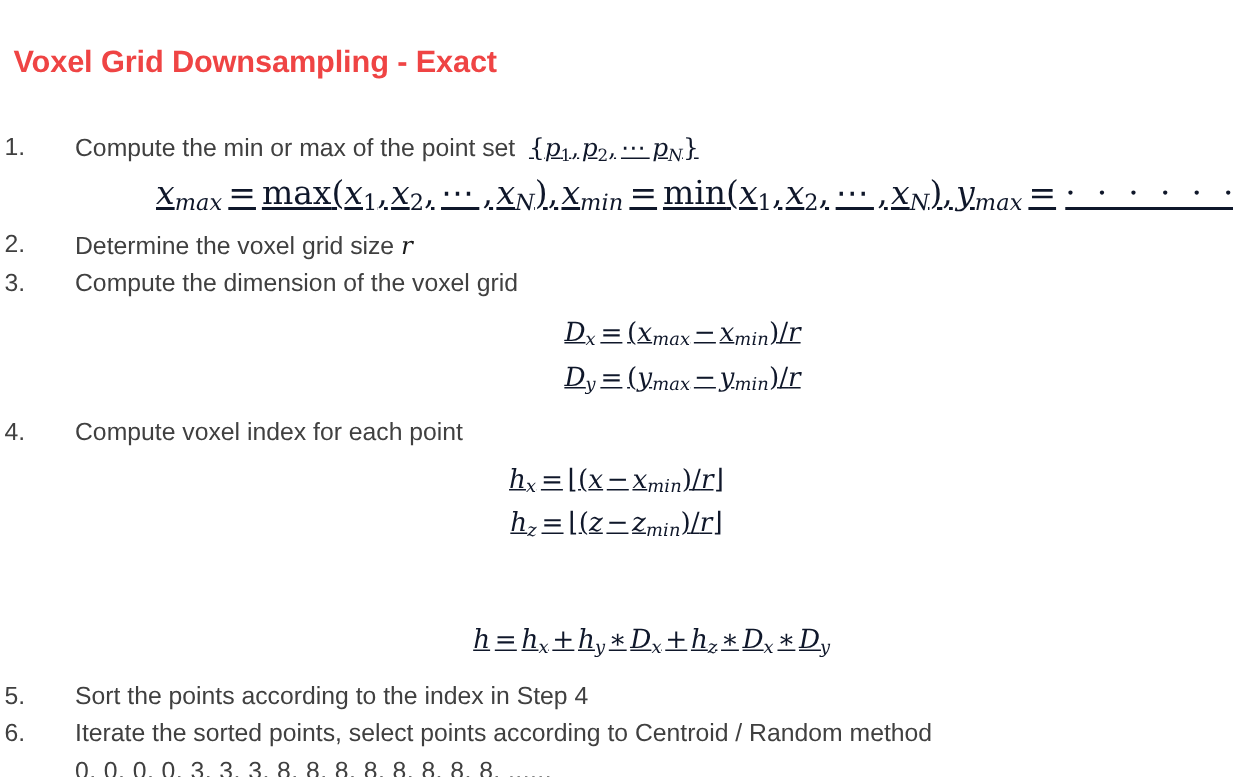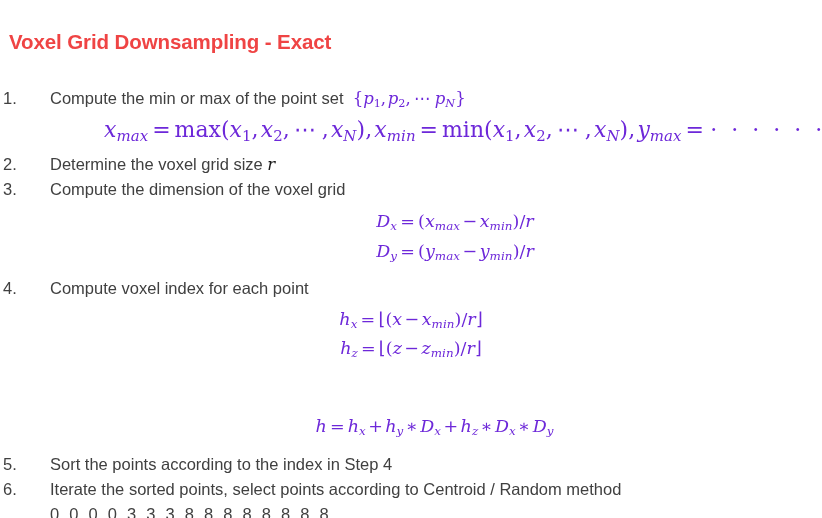--- a/index.html
+++ b/index.html
@@ -60,22 +60,23 @@
     margin-left: 50px;
     font-size: 16.5px;
     color: #404040;
     line-height: 25px;
     white-space: nowrap;
   }
 
   
   .math {
     font-family: "DejaVu Serif", "Liberation Serif", serif;
-    color: #6d28d9;
-    white-space: nowrap;
+    color: #0f172a;
+    white-space: nowrap;
+    text-decoration: underline;
   }
   .mi { font-style: italic; }
   .mop { font-style: normal; }
   .msub {
     font-size: 0.68em;
     font-style: italic;
     vertical-align: -0.28em;
     letter-spacing: 0.1px;
   }
   .mnum {

